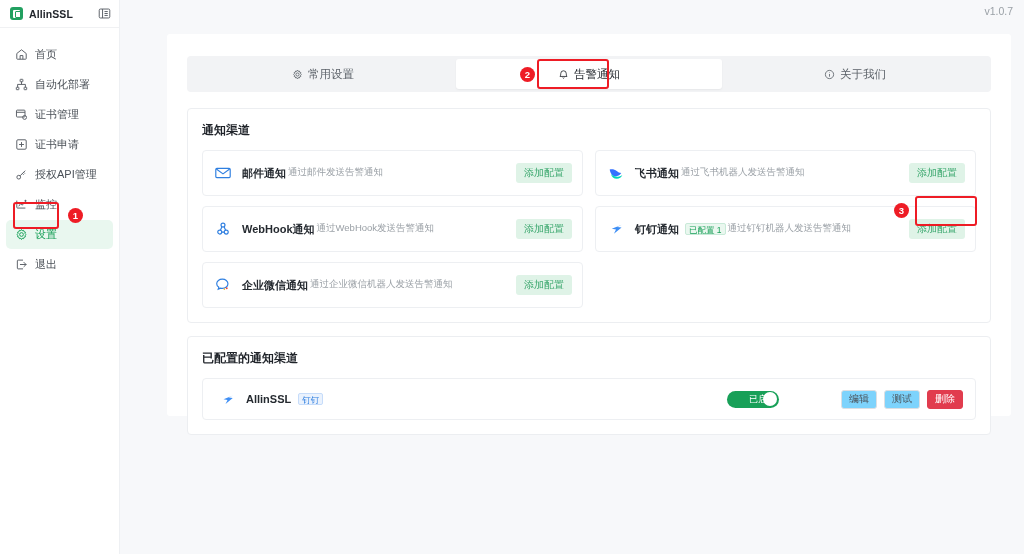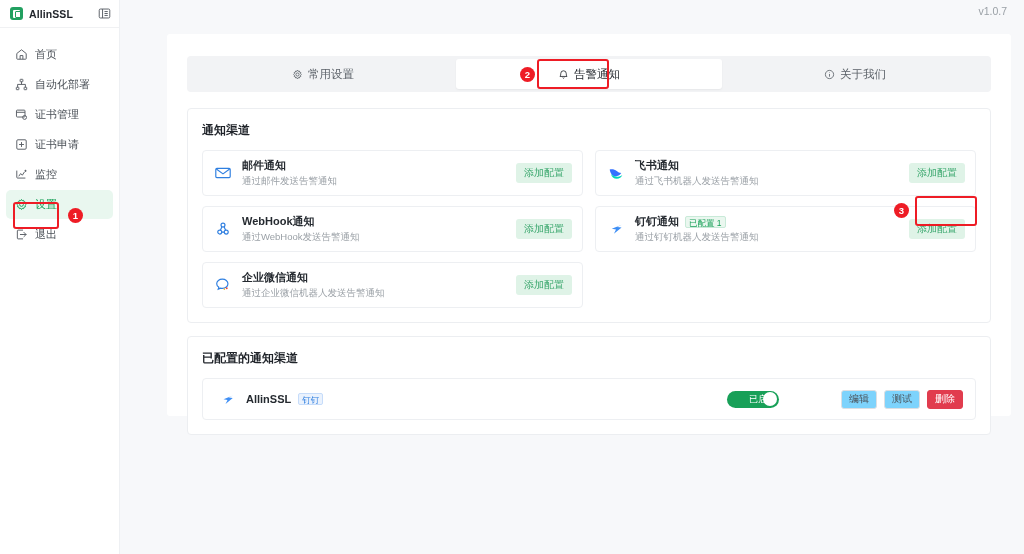--- a/index.html
+++ b/index.html
@@ -58,21 +58,21 @@
     text-align: center;
   }
   .nav-item .ico { width: 13px; height: 13px; display:flex; align-items:center; justify-content:center; flex:0 0 13px; color:#5b6168;}
   .nav-item.active { background: #e9f7ef; color: #18a058; }
   .nav-item.active .ico { color:#18a058; }
   .nav-label{ white-space: nowrap; }
 
   
   .main { flex: 1; position: relative; background: #f7f8fa; }
   .version {
-    position: absolute; right: 17px; top: 5px;
+    position: absolute; right: 11px; top: 5px;
     font-size: 10.5px; color: #9aa0a6;
   }
   .content-card {
     position: absolute;
     left: 13px; top: 34px; right: 13px;
     height: 382px;
     background: #ffffff;
     border-radius: 3px;
   }
 
@@ -112,21 +112,21 @@
   .channel {
     border: 1px solid #edeff2;
     border-radius: 4px;
     height: 46px;
     display: flex; align-items: center;
     padding: 0 10px 0 9px;
     background:#fff;
     position: relative;
   }
   .ch-icon { width: 22px; height:22px; flex:0 0 22px; display:flex; align-items:center; justify-content:center; margin-right: 8px;}
-  .ch-texts { display:flex; flex-direction: column; gap: 2px; text-align: right; }
+  .ch-texts { display:flex; gap: 2px; text-align: right; }
   .ch-name-row { display:flex; align-items:center; gap:6px;}
   .ch-name { font-size: 11px; font-weight: bold; color:#252a30; }
   .ch-desc { font-size: 9.5px; color:#9aa0a6; }
   .ch-badge {
     font-size: 8.5px; color:#18a058;
     background:#eaf7ef; border:1px solid #c8ead8;
     border-radius:2px; padding: 0 3px; line-height: 12px; height:12px;
   }
   .btn-add {
     margin-left:auto;
@@ -241,20 +241,29 @@
         <span class="ico">
           <svg width="13" height="13" viewBox="0 0 16 16" fill="none" stroke="currentColor" stroke-width="1.2">
             <rect x="2.2" y="2.2" width="11.6" height="11.6" rx="1.4"></rect>
             <line x1="8" y1="5" x2="8" y2="11"></line>
             <line x1="5" y1="8" x2="11" y2="8"></line>
           </svg>
         </span>
         <span class="nav-label">证书申请</span>
       </div>
 
+      <div class="nav-item">
+        <span class="ico">
+          <svg width="13" height="13" viewBox="0 0 16 16" fill="none" stroke="currentColor" stroke-width="1.2">
+            <circle cx="4.6" cy="11.3" r="2.3"></circle>
+            <path d="M6.3 9.6 12.6 3.3M10.6 5.3l1.5 1.5M9.1 6.8l1.5 1.5"></path>
+          </svg>
+        </span>
+        <span class="nav-label">授权API管理</span>
+      </div>
 
       <div class="nav-item">
         <span class="ico">
           <svg width="13" height="13" viewBox="0 0 16 16" fill="none" stroke="currentColor" stroke-width="1.2">
             <path d="M2.2 3.2v8.2a1 1 0 0 0 1 1h9.6"></path>
             <path d="M4.6 10.2 7 6.8l2 2.1 2.6-4"></path>
             <path d="M12.9 2.2v2.6M11.6 3.5h2.6"></path>
           </svg>
         </span>
         <span class="nav-label">监控</span>

